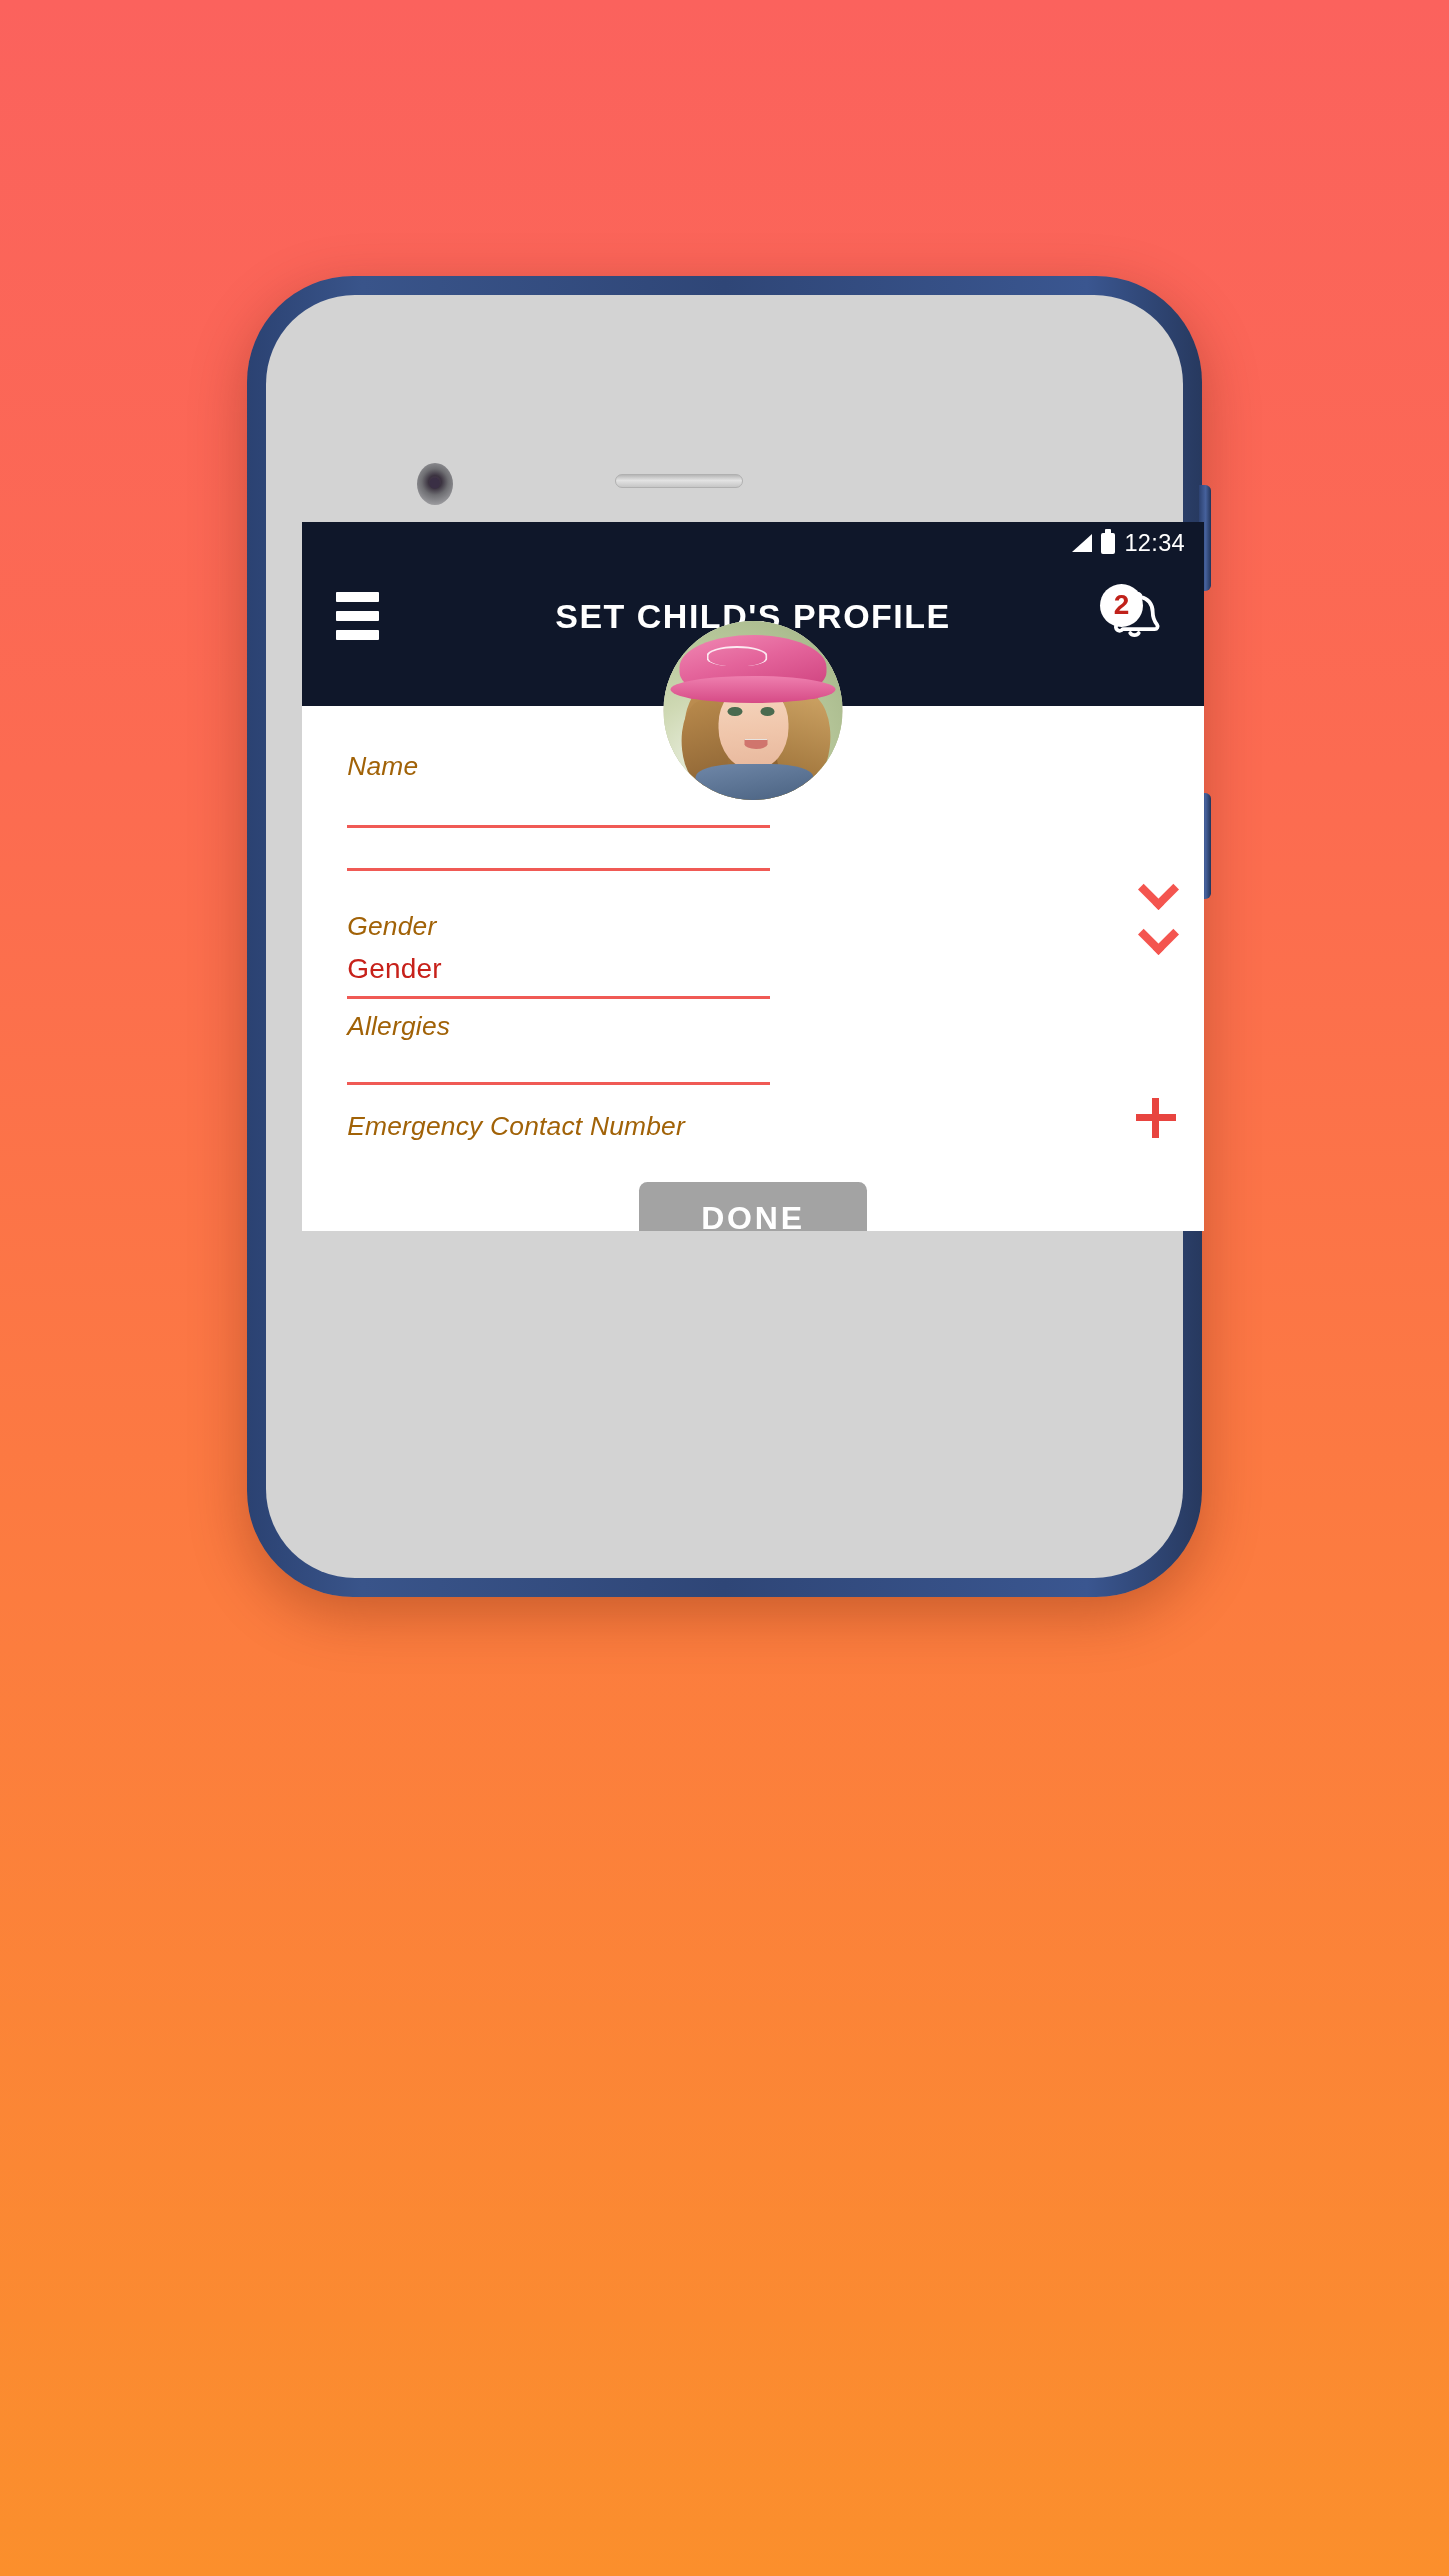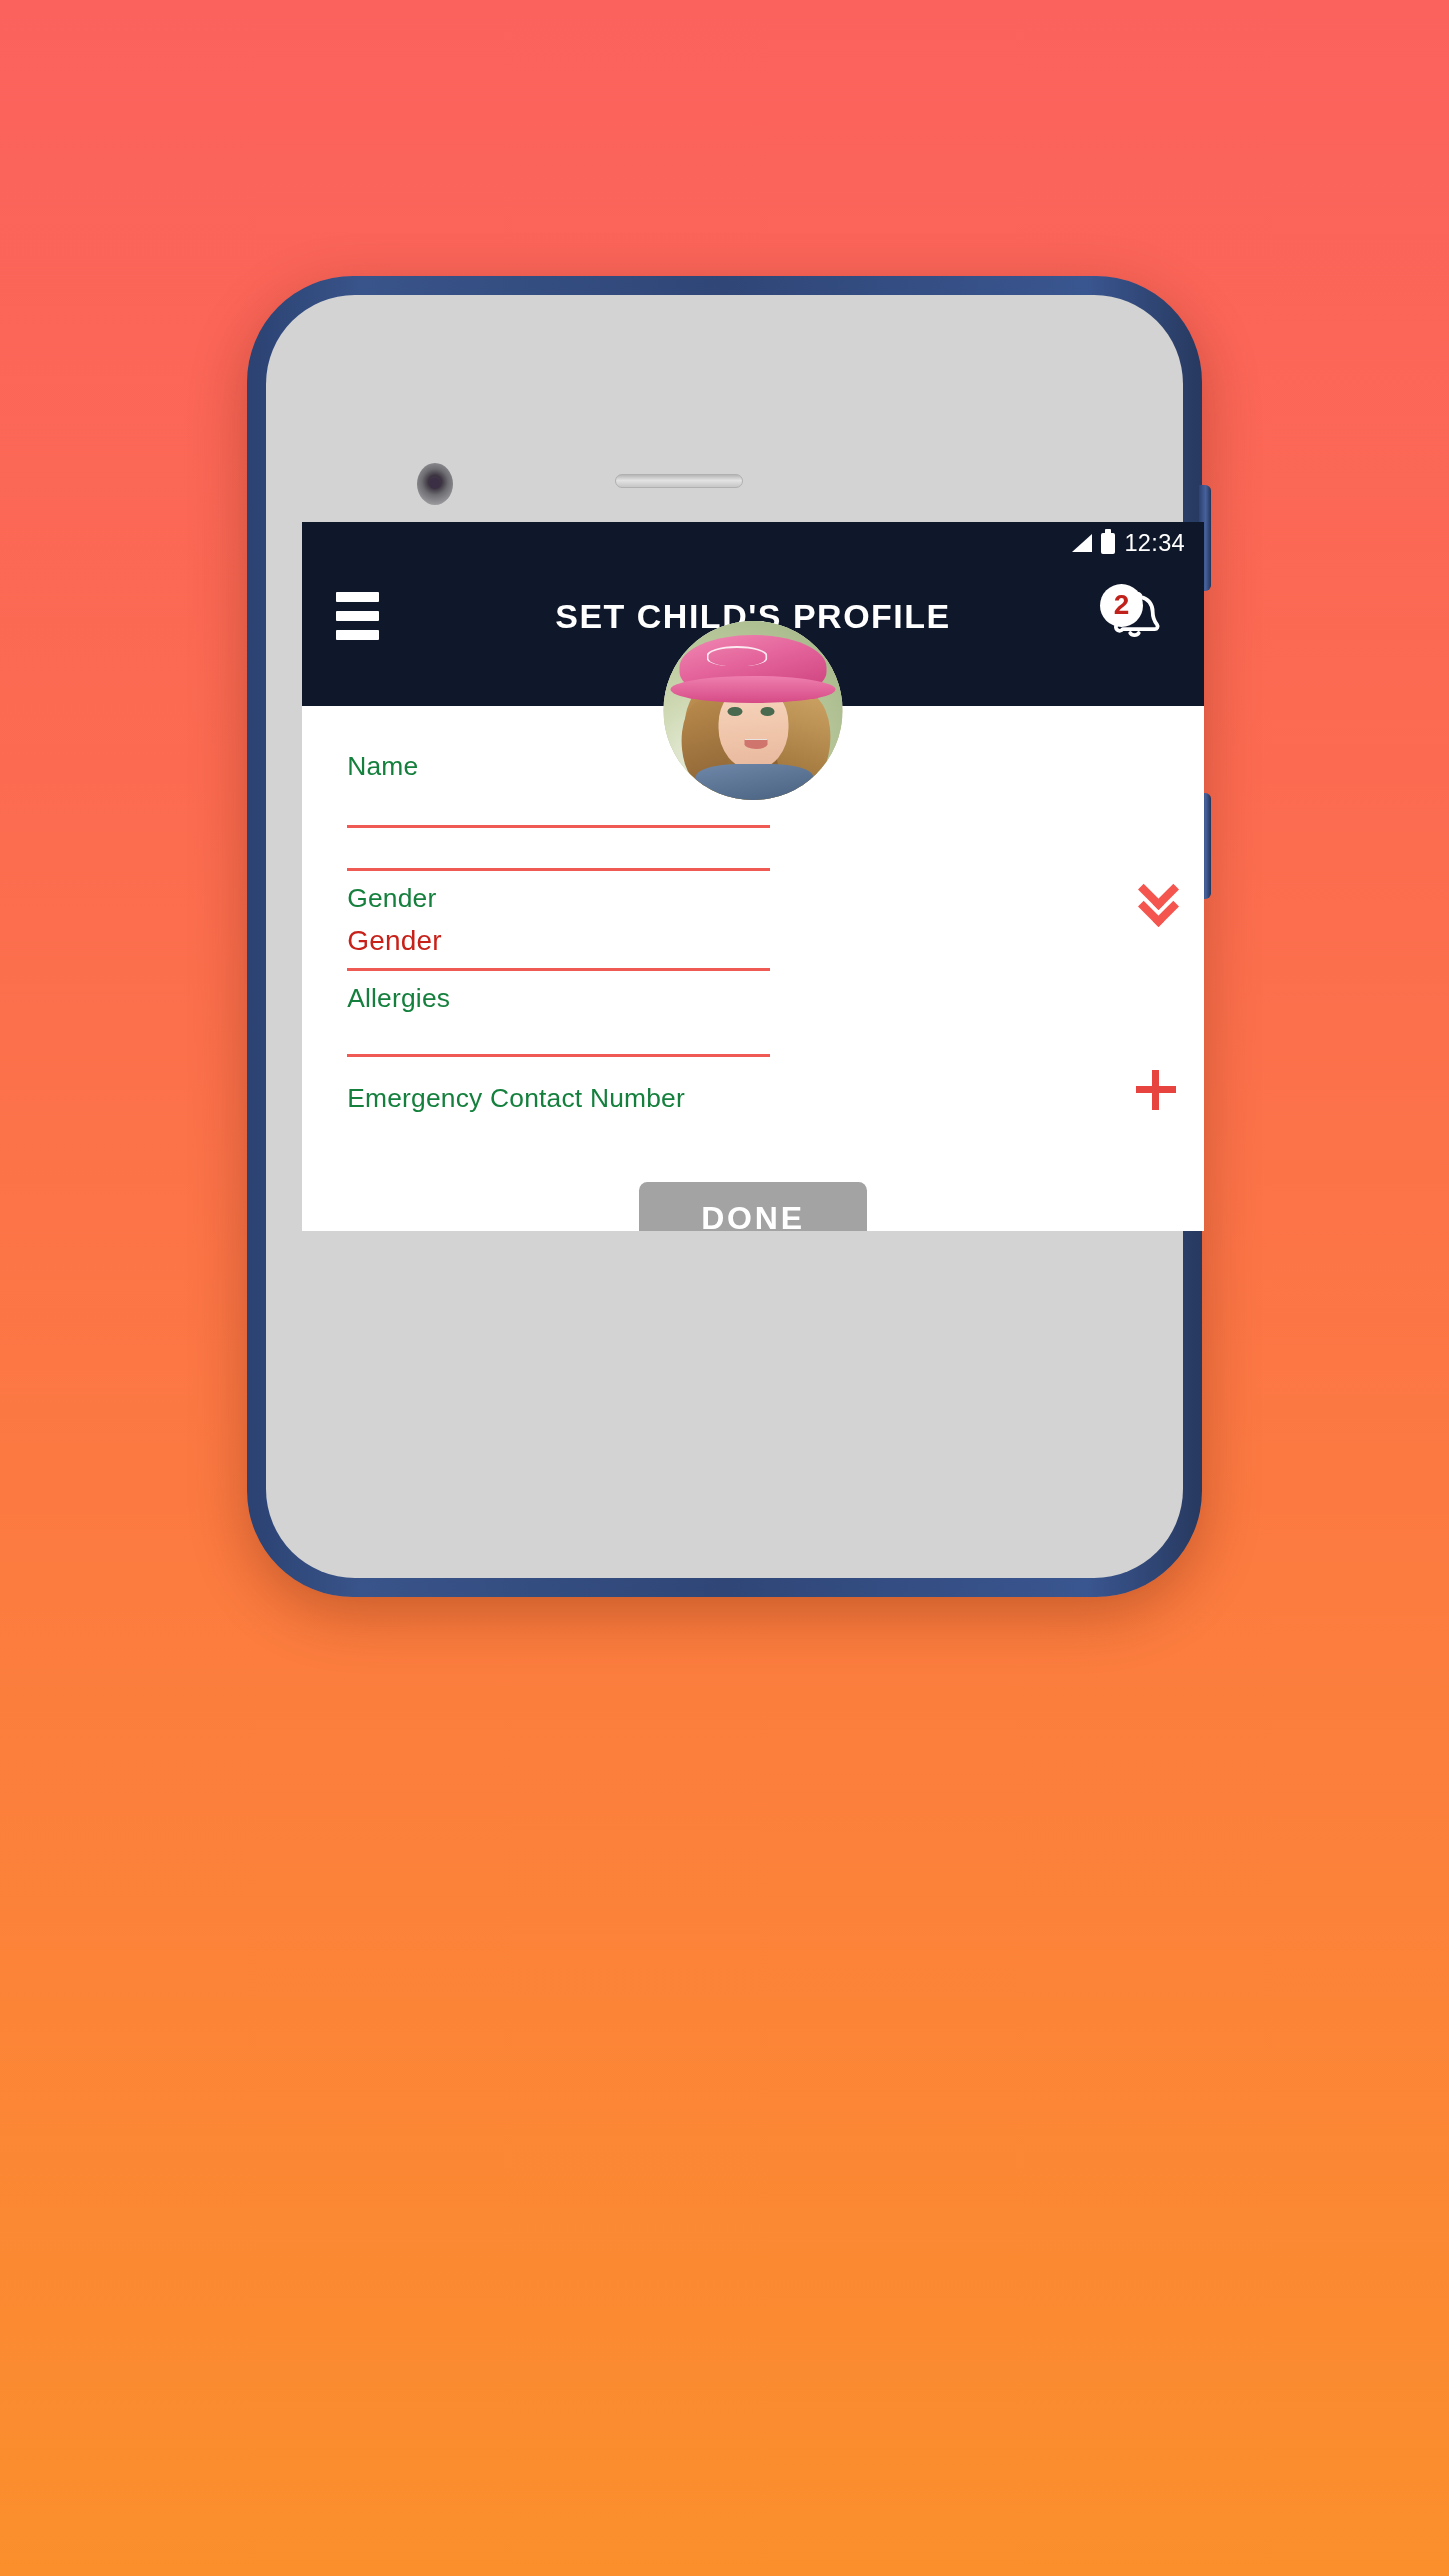--- a/index.html
+++ b/index.html
@@ -234,23 +234,24 @@
   #form {
     position:absolute; left:0; right:0; top:184px; bottom:0;
     padding:0 22.6px 0 22.6px;
   }
   .field {
     position:relative;
     padding-left:22.6px;
   }
   .f-label {
     display:block;
-    color:#15803d;
+    color:#a16207;
     font-size:26.4px;
     letter-spacing:0.2px;
+    font-style:italic;
   }
   .f-value {
     display:block;
     color:#c7211a;
     font-size:28px;
     letter-spacing:0.2px;
   }
   .f-line {
     height:2.8px;
     background:#f05a55;
@@ -258,21 +259,21 @@
 
   
   #field-name    { margin-top:45px; }
   #field-name .f-label { margin-bottom:0; }
   #field-name .f-line  { margin-top:43px; width:423px; }
 
   #field-age     { margin-top:40px; }
   #field-age .f-value  { margin-top:9.4px; }
   #field-age .f-line   { margin-top:13.2px; width:423px; }
 
-  #field-gender  { margin-top:12px; }
+  #field-gender  { margin-top:40px; }
   #field-gender .f-value { margin-top:11.3px; }
   #field-gender .f-line  { margin-top:11.3px; width:423px; }
 
   #field-allergies { margin-top:12px; }
   #field-allergies .f-line { margin-top:40px; width:423px; }
 
   .chevron {
     position:absolute; right:7.5px;
     width:32px; height:32px; cursor:pointer;
   }

